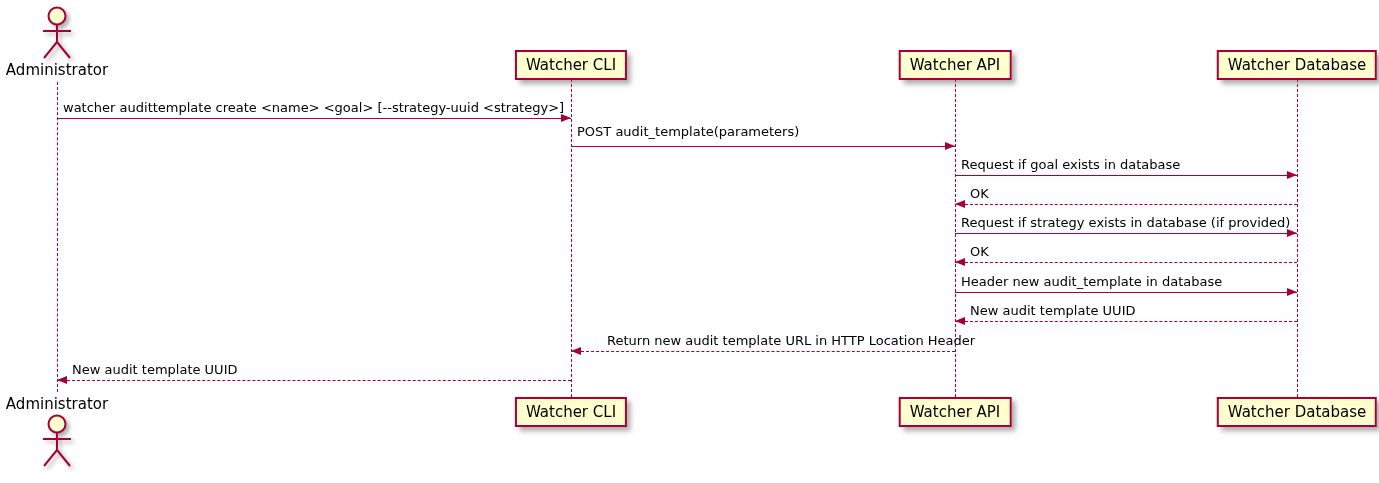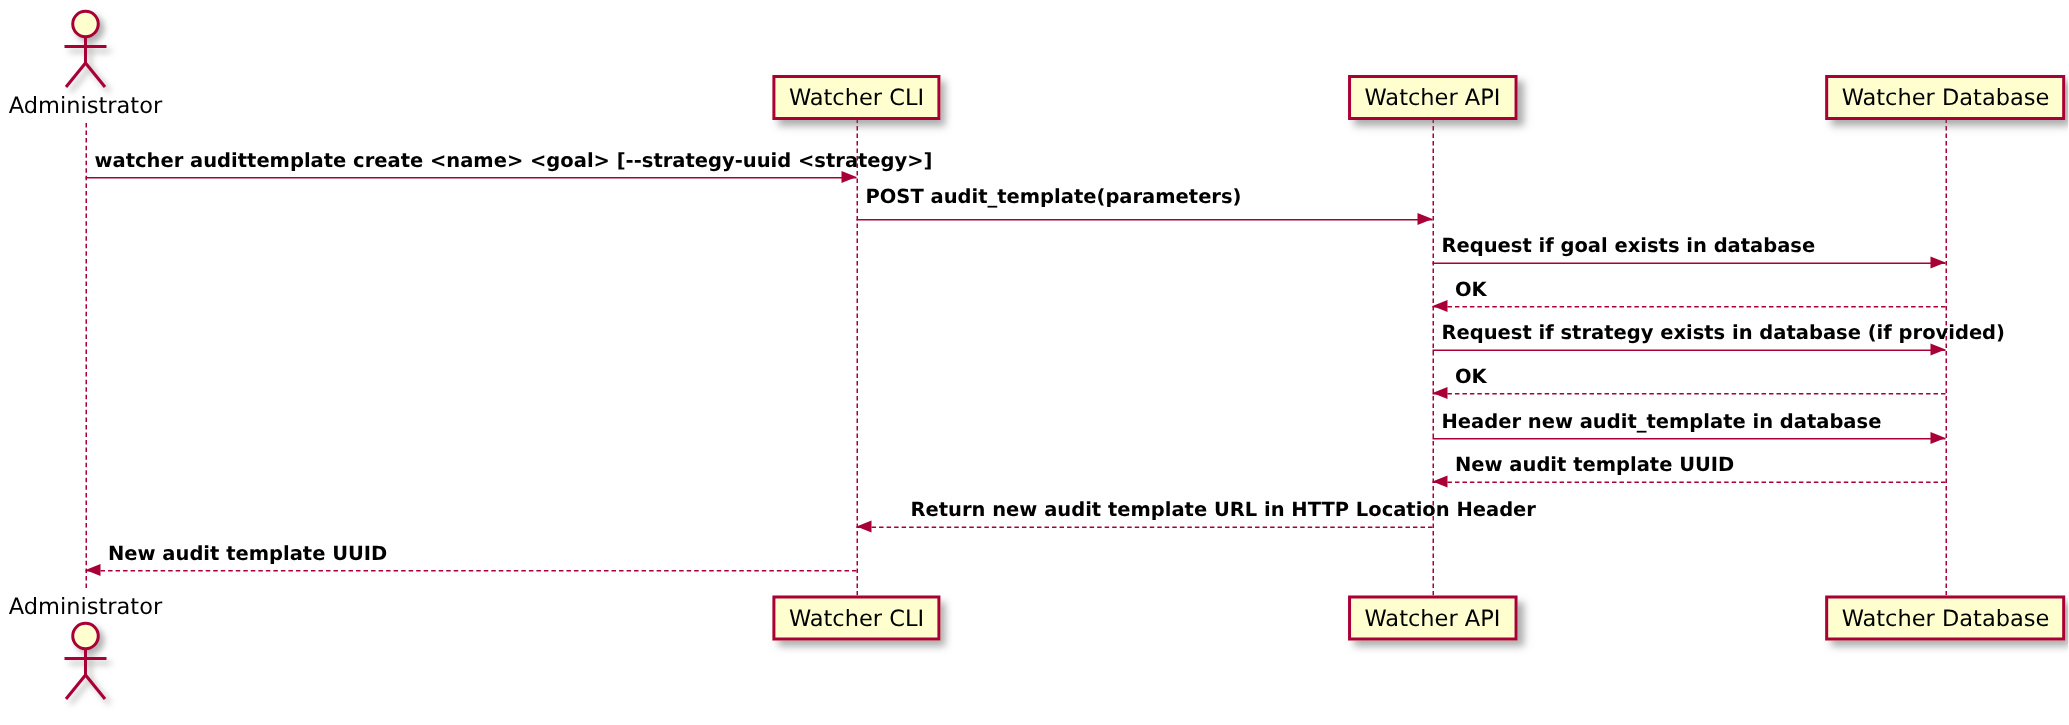--- a/index.html
+++ b/index.html
@@ -28,21 +28,21 @@
     background:var(--fill);border:2px solid var(--accent);
     padding:5px 9px 4px 9px;font-size:15px;line-height:17px;white-space:nowrap;
     box-shadow:4px 4px 5px rgba(105,105,105,0.55);
   }
   
   .lifeline{position:absolute;width:0;border-left:1px dashed var(--accent);}
   
   .msg-line{position:absolute;height:0;border-top:1px solid var(--accent);}
   .msg-line.dashed{border-top-style:dashed;}
   .msg-label{
-    position:absolute;white-space:nowrap;font-size:13px;line-height:15px;color:var(--text);font-weight:bold;
+    position:absolute;white-space:nowrap;font-size:13px;line-height:15px;color:var(--text);
   }
   .arrowhead{position:absolute;width:0;height:0;border-top:4.5px solid transparent;border-bottom:4.5px solid transparent;}
   .arrowhead.right{border-left:10px solid var(--accent);}
   .arrowhead.left{border-right:10px solid var(--accent);}
 </style>
 </head>
 <body>
 
 <div class="canvas">
 

